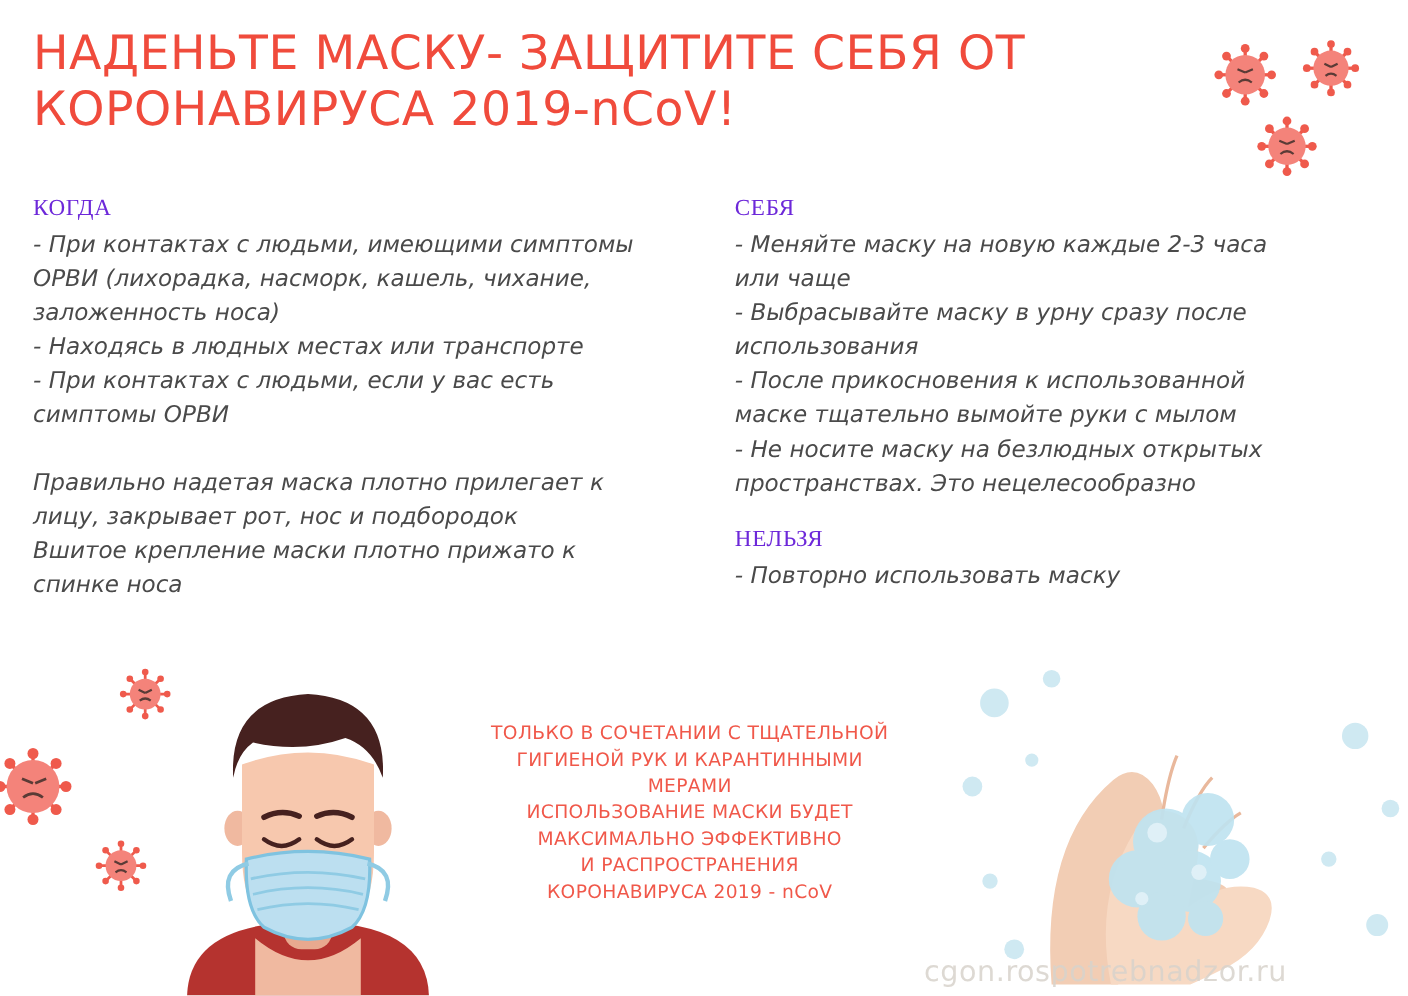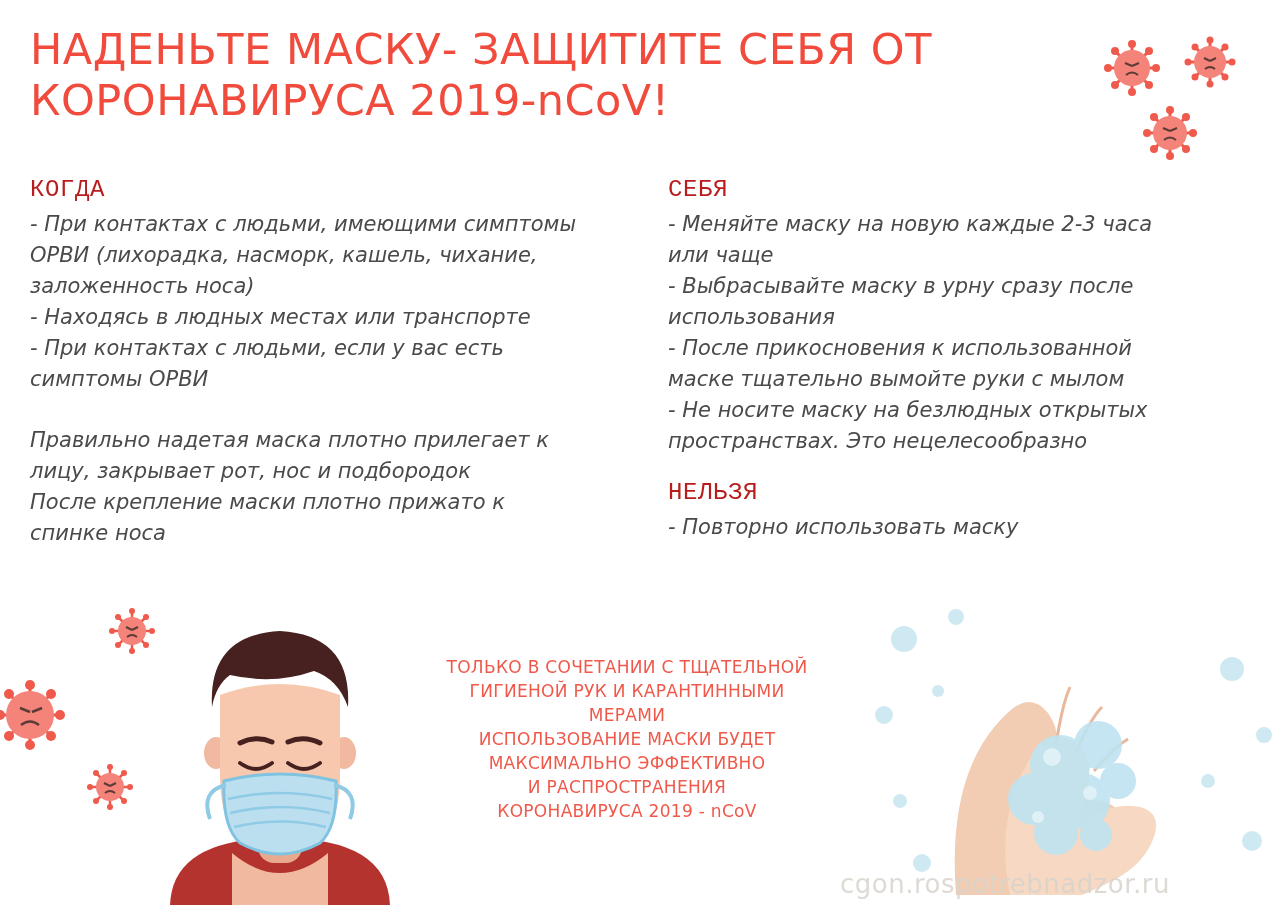--- a/index.html
+++ b/index.html
@@ -36,25 +36,25 @@
 
   
   .col {
     position: absolute;
     top: 176px;
   }
   #col-left { left: 30px; width: 620px; }
   #col-right { left: 668px; width: 600px; }
 
   .sec-head {
-    color: #b91c1c;
-    font-size: 24px;
+    color: #6d28d9;
+    font-size: 21px;
     letter-spacing: 0.6px;
     margin: 0 0 6px 0;
-    font-family: Liberation Mono, monospace;
+    font-family: Liberation Serif, serif;
   }
   .body-text {
     color: #4a4a4a;
     font-size: 21px;
     line-height: 31px;
     font-family: "DejaVu Sans", sans-serif;
     margin: 0;
     font-style: italic;
   }
   .body-text .ln { display: block; }
@@ -198,21 +198,21 @@
       <span class="ln">ОРВИ (лихорадка, насморк, кашель, чихание,</span>
       <span class="ln">заложенность носа)</span>
       <span class="ln">- Находясь в людных местах или транспорте</span>
       <span class="ln">- При контактах с людьми, если у вас есть</span>
       <span class="ln">симптомы ОРВИ</span>
     </div>
     <div class="gap"></div>
     <div class="body-text">
       <span class="ln">Правильно надетая маска плотно прилегает к</span>
       <span class="ln">лицу, закрывает рот, нос и подбородок</span>
-      <span class="ln">После крепление маски плотно прижато к</span>
+      <span class="ln">Вшитое крепление маски плотно прижато к</span>
       <span class="ln">спинке носа</span>
     </div>
   </div>
 
   <div class="col" id="col-right">
     <div class="sec-head">СЕБЯ</div>
     <div class="body-text">
       <span class="ln">- Меняйте маску на новую каждые 2-3 часа</span>
       <span class="ln">или чаще</span>
       <span class="ln">- Выбрасывайте маску в урну сразу после</span>

